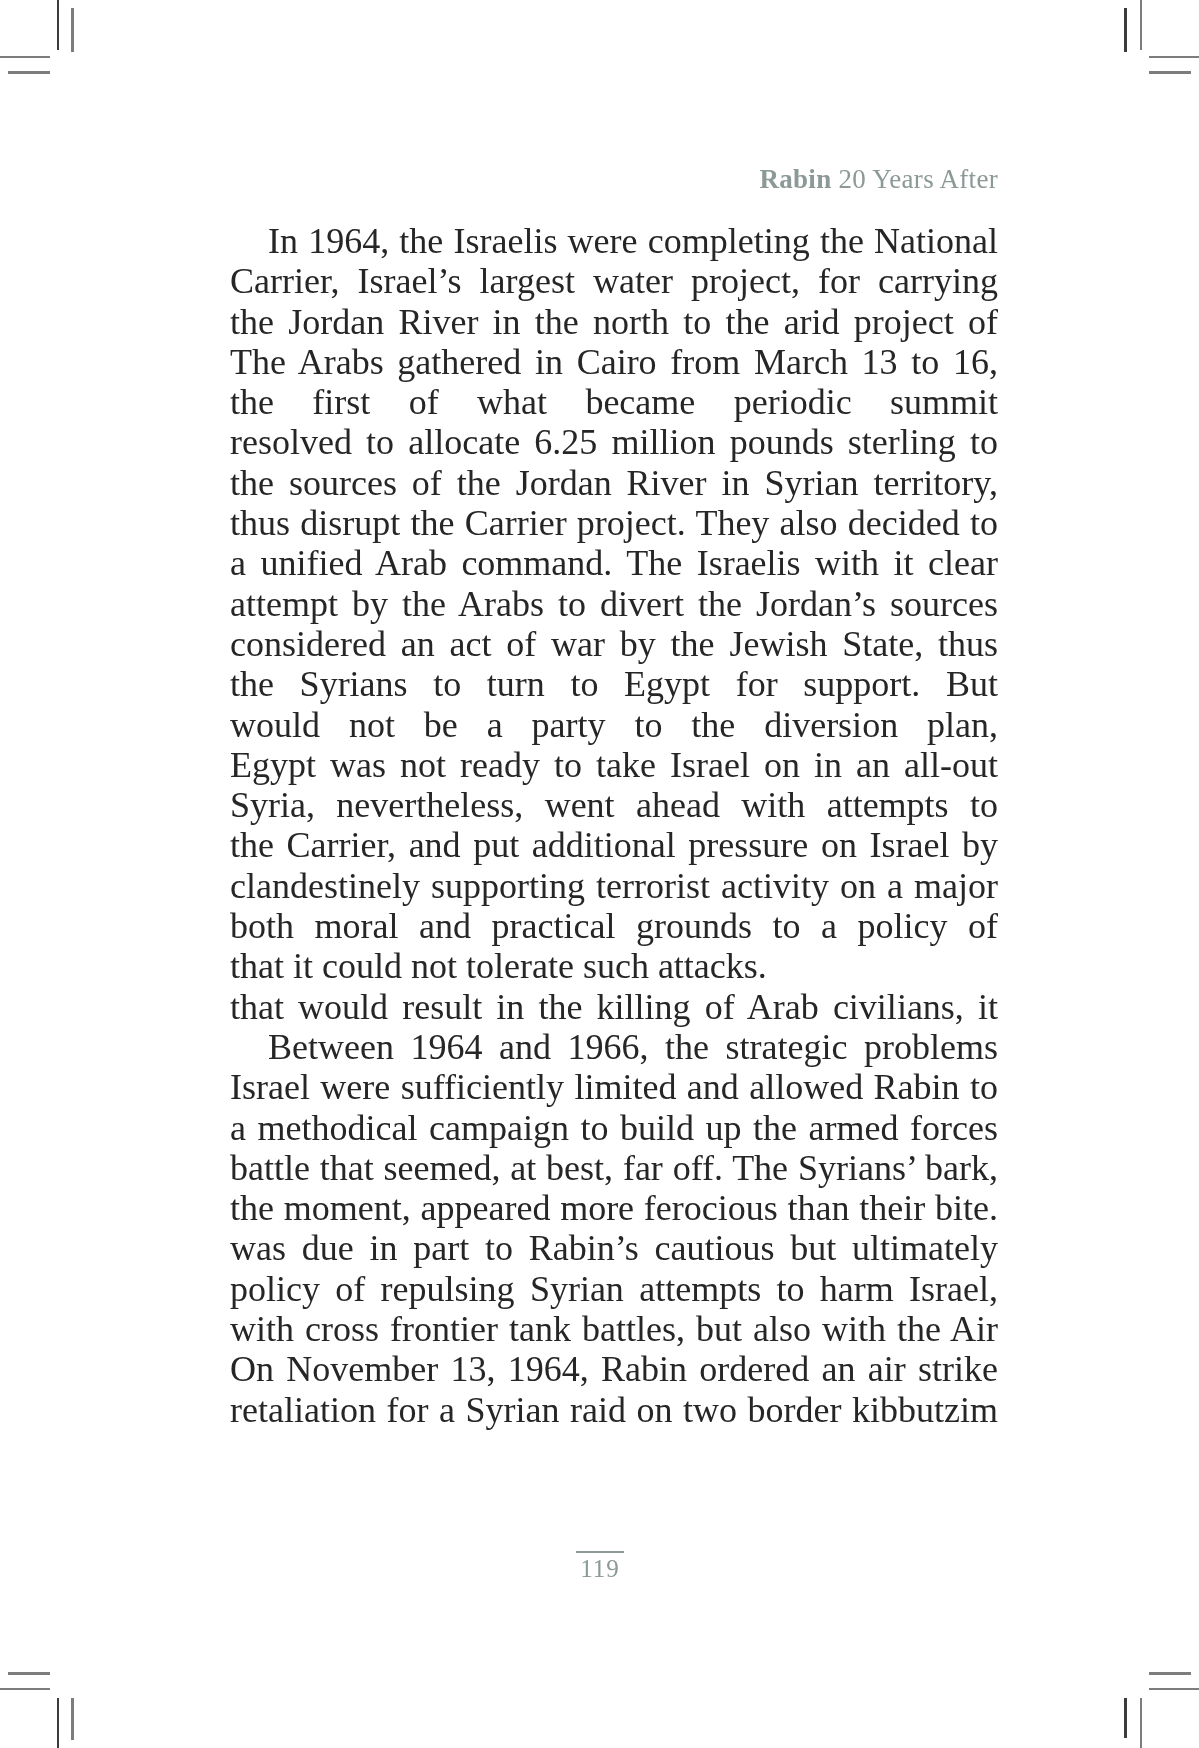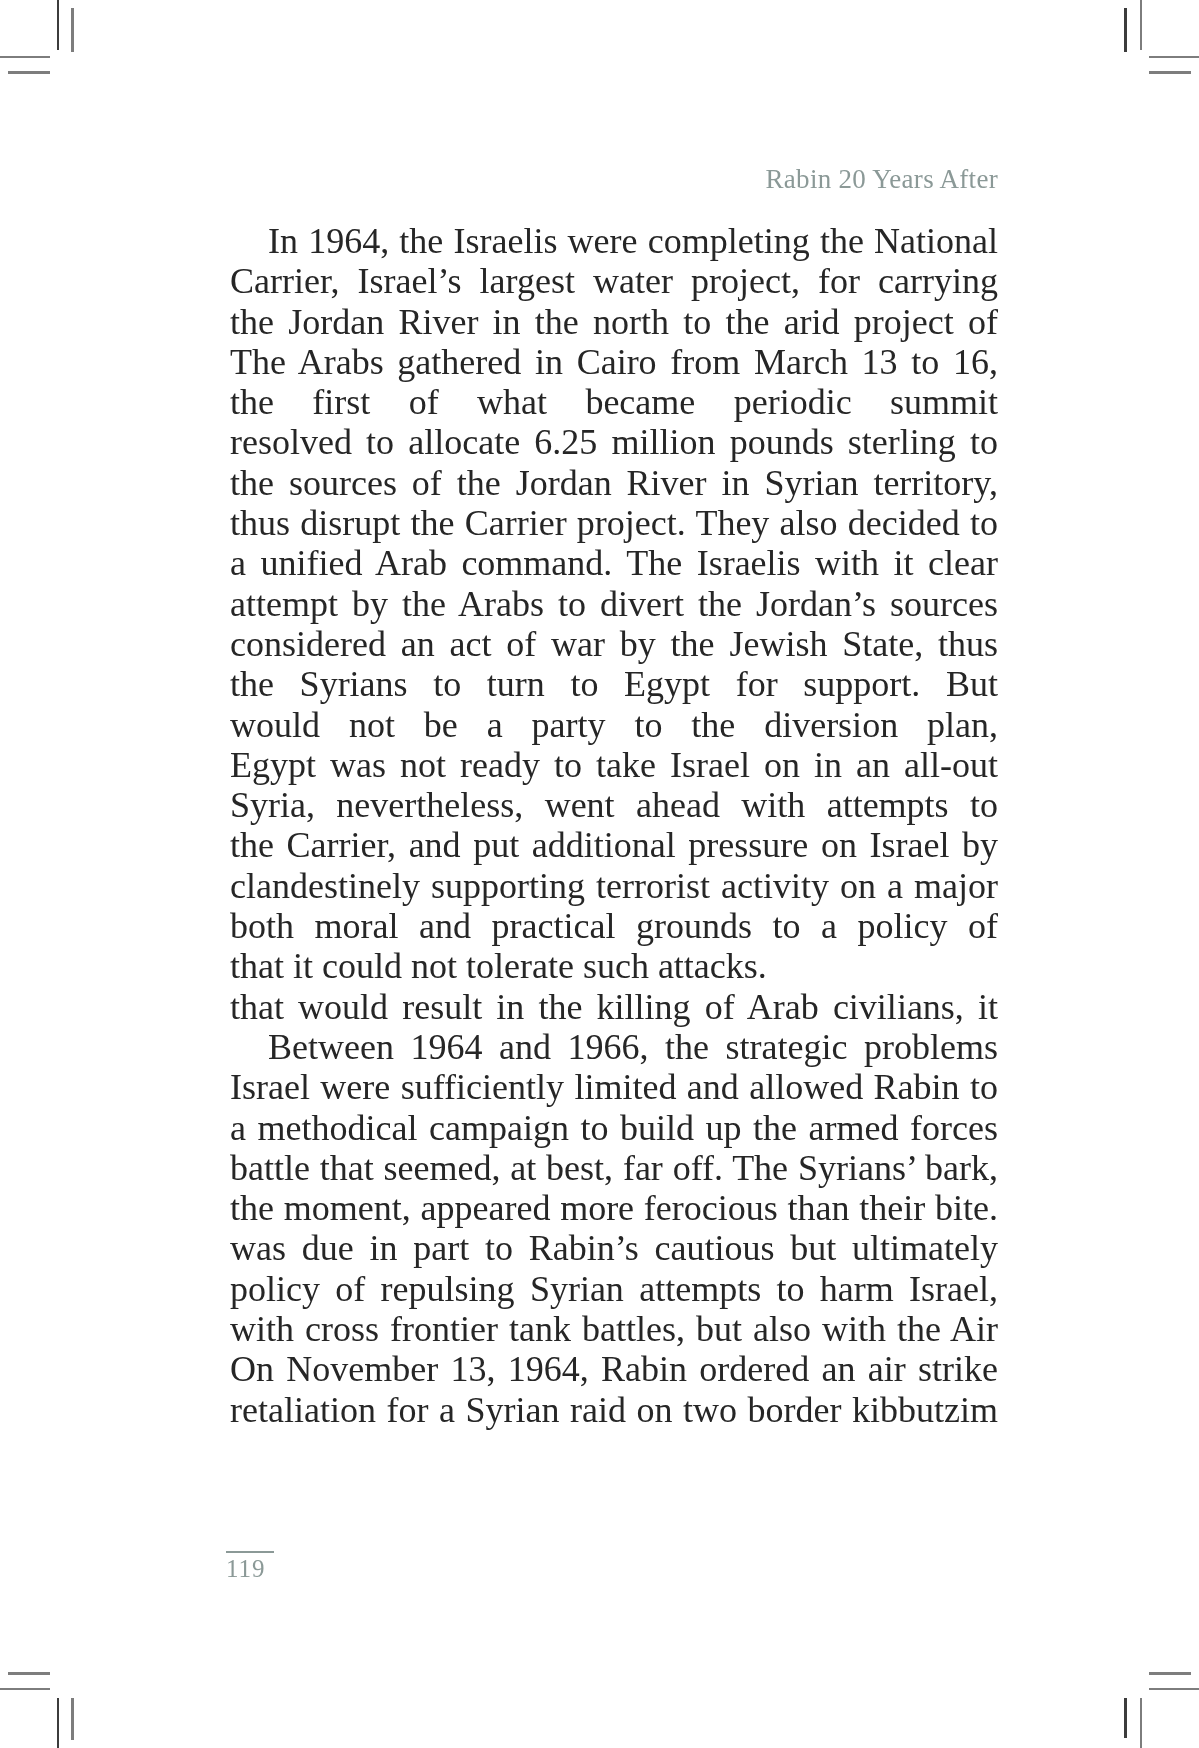--- a/index.html
+++ b/index.html
@@ -38,21 +38,21 @@
 
   
   .running-head {
     position: absolute;
     left: 230px; top: 166px; width: 768px;
     text-align: right;
     font-size: 27px; line-height: 27px;
     letter-spacing: 0.3px;
     color: var(--accent);
   }
-  .running-head .bold { font-weight: normal; }
+  .running-head .bold { font-weight: bold; }
 
   
   .body-text {
     position: absolute;
     left: 230px; top: 221px; width: 768px;
     font-size: 36px;
     color: var(--ink);
   }
   .line {
     height: 40.3px;
@@ -61,22 +61,22 @@
     text-align-last: justify;
     overflow: hidden;
     white-space: normal;
   }
   .line.indent { text-indent: 38px; }
   .line.para-end { text-align-last: left; }
 
   
   .folio {
     position: absolute;
-    left: 226px; top: 1551px; width: 768px;
-    display: flex; flex-direction: column; 
+    left: 216px; top: 1551px; width: 768px;
+    display: flex; flex-direction: column; align-items: center;
   }
   .folio-rule { width: 48px; height: 2px; background: var(--accent); }
   .folio-number {
     margin-top: 3px;
     font-size: 25px; line-height: 26px;
     letter-spacing: 1px;
     color: var(--accent);
   }
 </style>
 </head>

